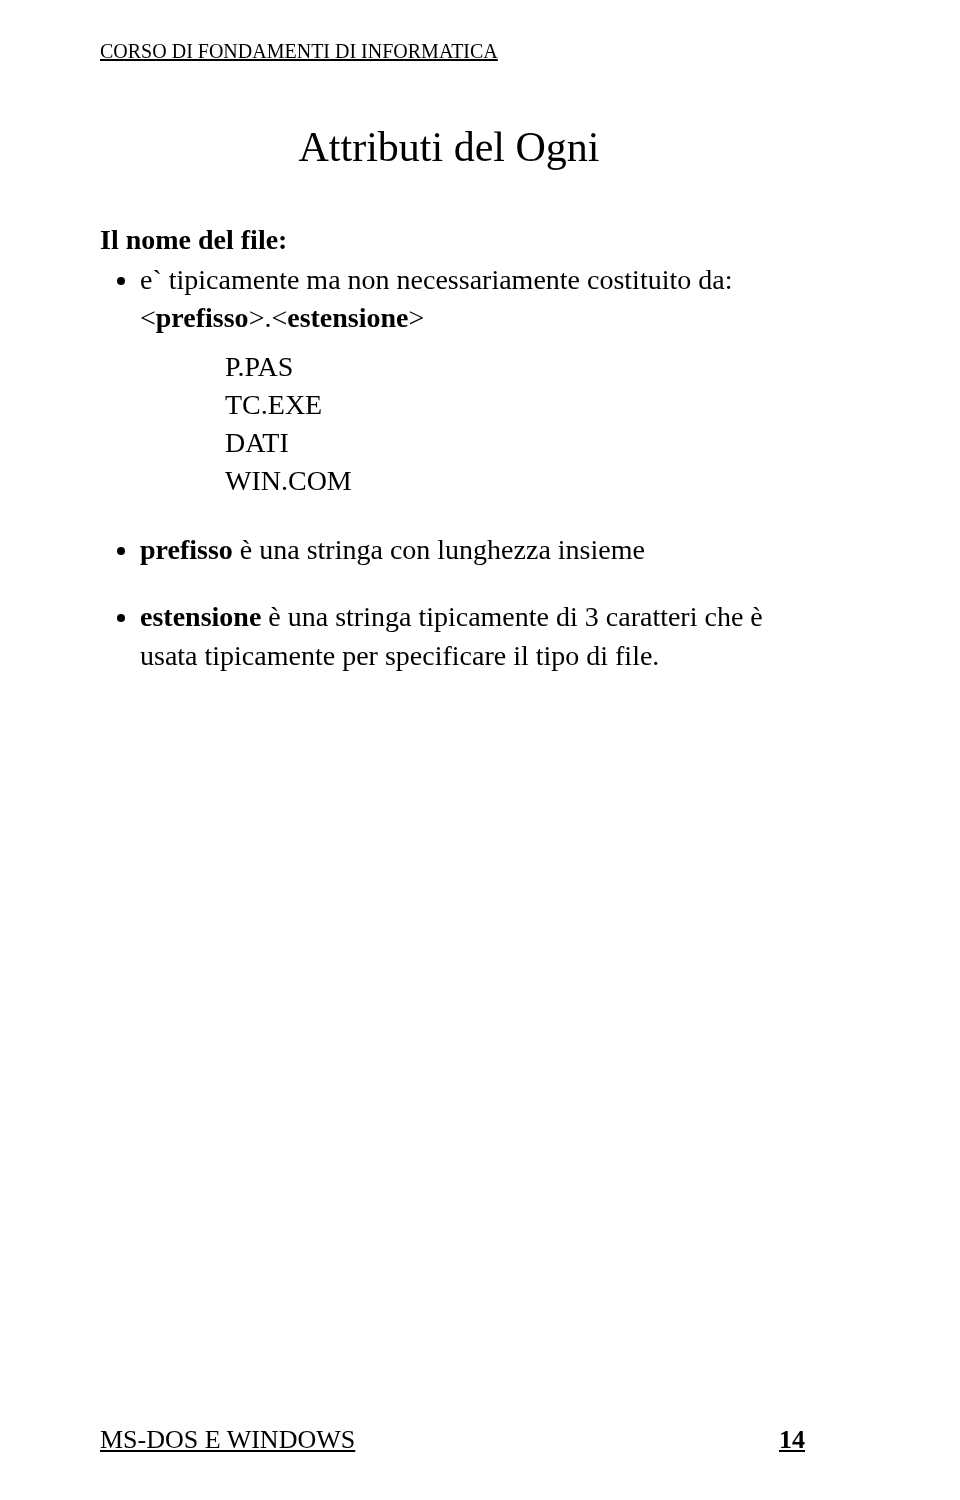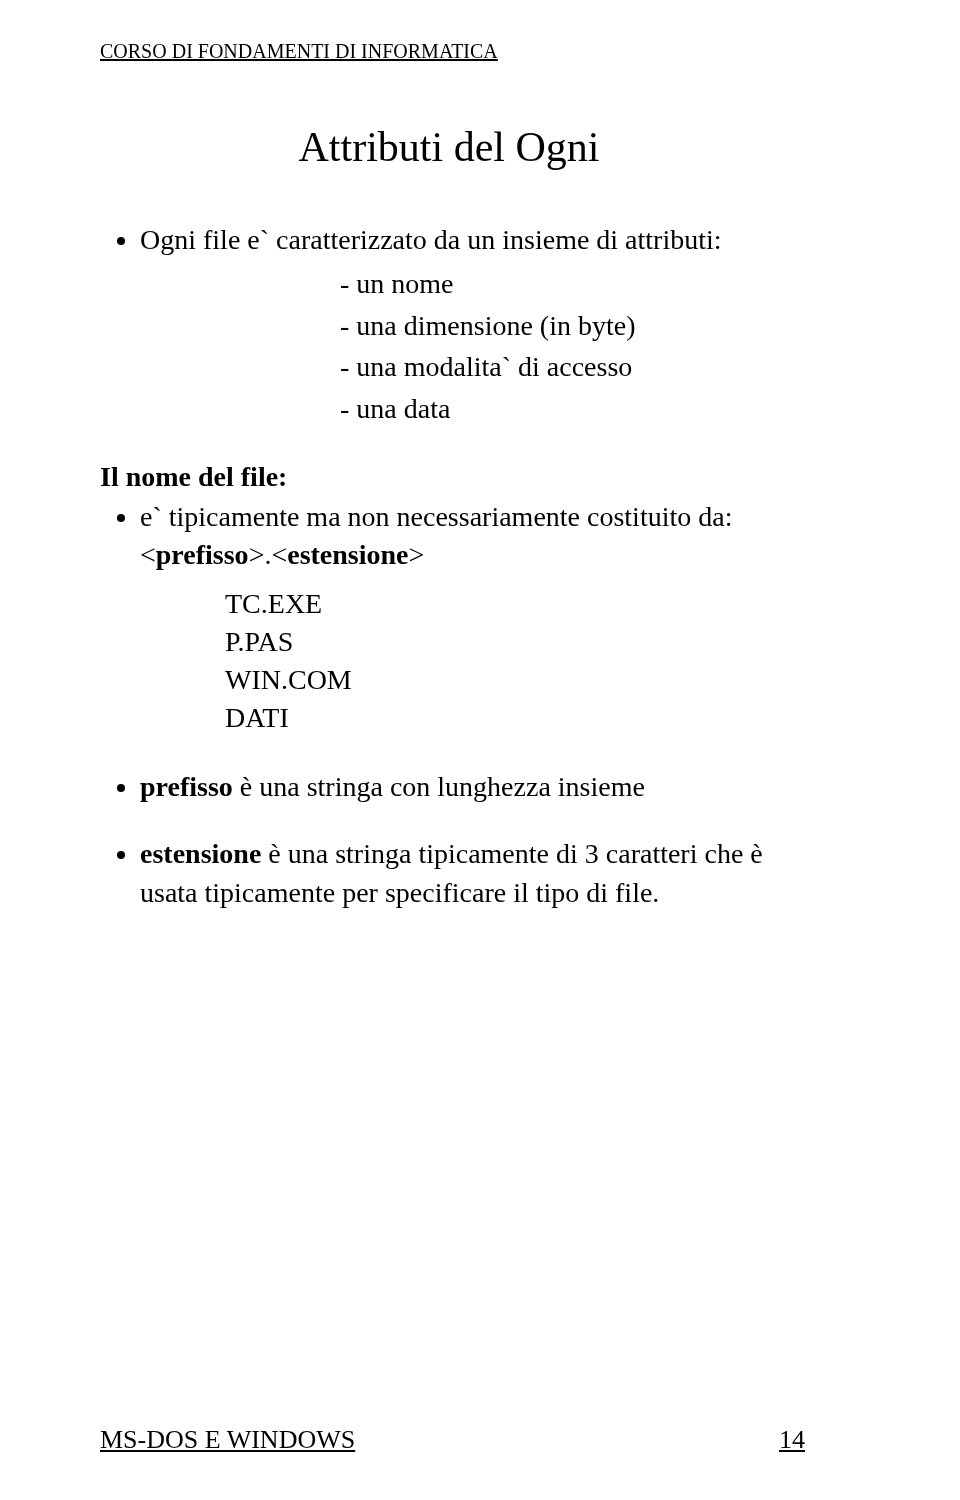--- a/index.html
+++ b/index.html
@@ -89,58 +89,48 @@
     position: absolute;
     bottom: 45px;
     left: 100px;
     right: 83px;
     font-size: 26px;
     text-decoration: underline;
   }
   .footer-right {
     float: right;
     text-decoration: underline;
+    font-weight: bold;
   }
 </style>
 </head>
 <body>
 
 <div class="page">
 
   <div class="header-line">CORSO DI FONDAMENTI DI INFORMATICA</div>
 
   <div class="title">Attributi del Ogni</div>
 
   <div class="body-text">
 
-    <ul class="outer">
-      <li>
-        <span>Ogni file e` caratterizzato da un insieme di attributi:</span>
-        <div class="sublist">
-          <div>- un nome</div>
-          <div>- una dimensione (in byte)</div>
-          <div>- una modalita` di accesso</div>
-          <div>- una data</div>
-        </div>
-      </li>
-    </ul>
 
     <div class="section-heading">Il nome del file:</div>
 
     <ul class="filelist">
       <li>
         <span>e` tipicamente ma non necessariamente costituito da: </span>
         <span class="syntax">
           <span>&lt;</span><b>prefisso</b><span>&gt;.&lt;</span><b>estensione</b><span>&gt;</span>
         </span>
         <div class="examples">
+          <div>P.PAS</div>
           <div>TC.EXE</div>
-          <div>P.PAS</div>
+          <div>DATI</div>
           <div>WIN.COM</div>
-          <div>DATI</div>
         </div>
       </li>
     </ul>
 
     <ul class="notes">
       <li>
         <b>prefisso</b><span> è una stringa con lunghezza insieme</span>
       </li>
       <li>
         <b>estensione</b><span> è una stringa tipicamente di 3 caratteri che è usata tipicamente per specificare il tipo di file.</span>

